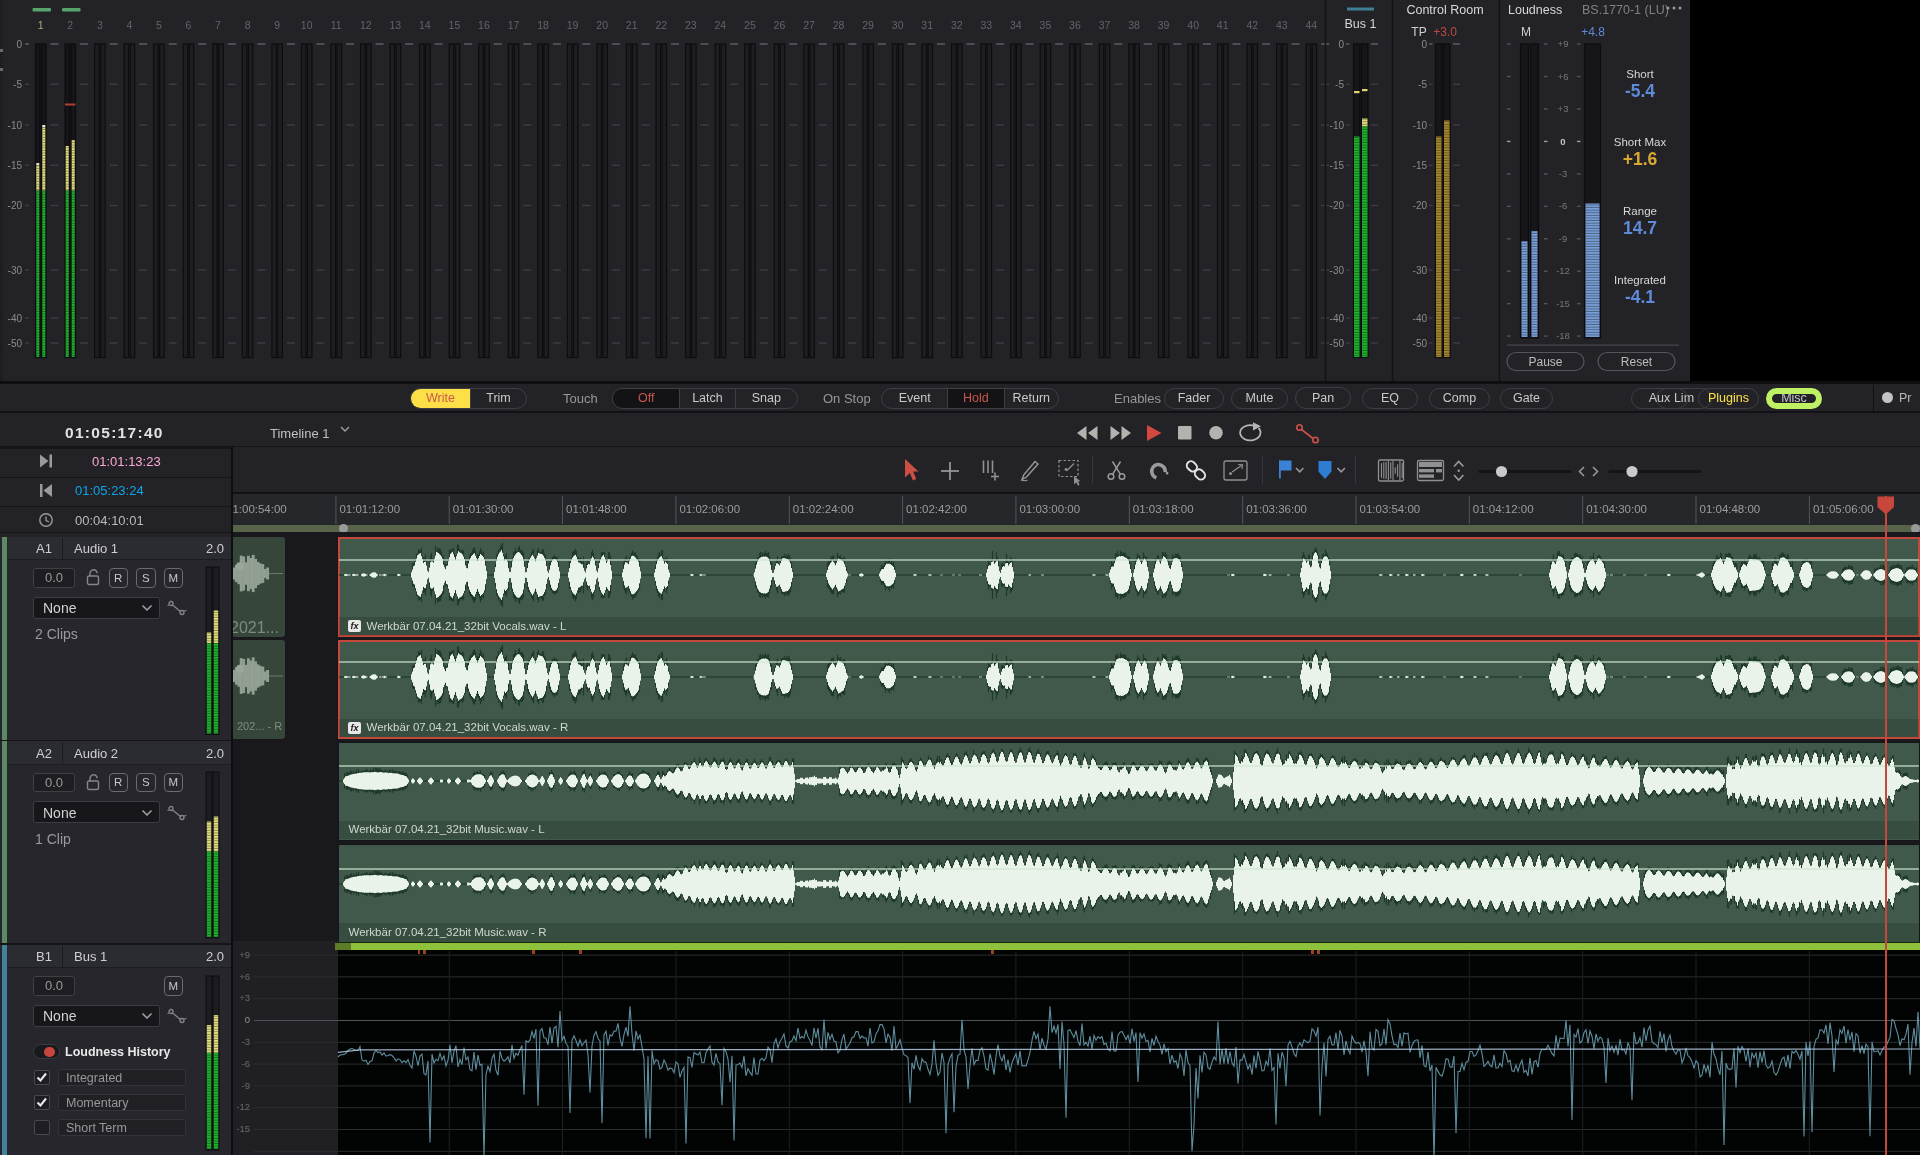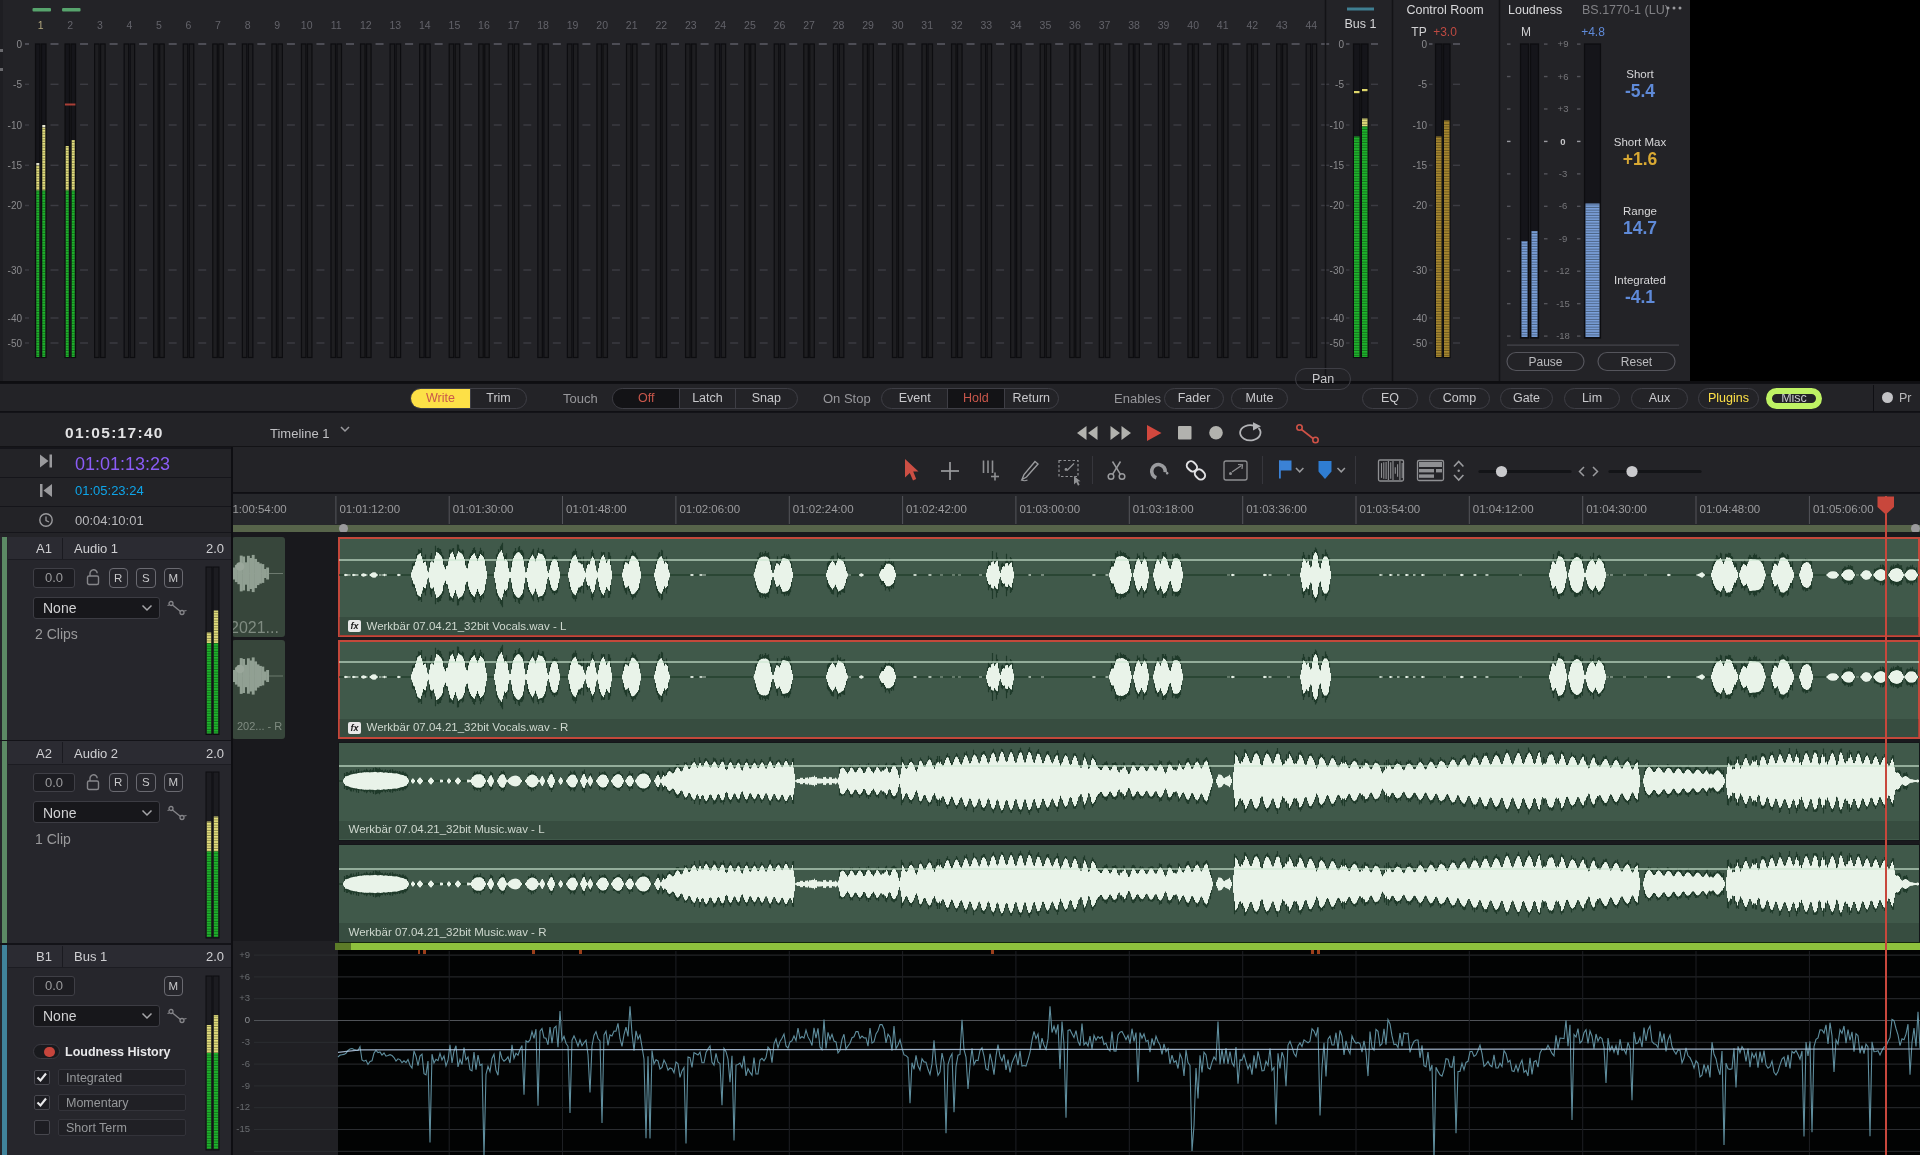--- a/index.html
+++ b/index.html
@@ -700,33 +700,33 @@
       <div style="width:57px;height:100%;background:#131316;border-left:1px solid #3e3e45;display:flex;align-items:center;justify-content:center;font-size:12.5px;color:#c9574b">Hold</div>
       <div style="width:55px;height:100%;border-left:1px solid #3e3e45;display:flex;align-items:center;justify-content:center;font-size:12.5px;color:#c9c9cc">Return</div>
     </div>
     <div class="lb" style="left:1114px;top:391px">Enables</div>
     <div style="position:absolute;left:1164px;top:387.5px;width:60px;height:21.5px;border:1px solid #3e3e45;border-radius:11.75px;overflow:hidden;display:flex">
       <div style="width:60px;height:100%;display:flex;align-items:center;justify-content:center;font-size:12.5px;color:#c9c9cc">Fader</div>
     </div>
     <div style="position:absolute;left:1231px;top:387.5px;width:57px;height:21.5px;border:1px solid #3e3e45;border-radius:11.75px;overflow:hidden;display:flex">
       <div style="width:57px;height:100%;display:flex;align-items:center;justify-content:center;font-size:12.5px;color:#c9c9cc">Mute</div>
     </div>
-    <div style="position:absolute;left:1295px;top:368px;width:56px;height:21.5px;border:1px solid #3e3e45;border-radius:11.75px;overflow:hidden;display:flex">
+    <div style="position:absolute;left:1295px;top:387px;width:56px;height:21.5px;border:1px solid #3e3e45;border-radius:11.75px;overflow:hidden;display:flex">
       <div style="width:56px;height:100%;display:flex;align-items:center;justify-content:center;font-size:12.5px;color:#c9c9cc">Pan</div>
     </div>
     <div style="position:absolute;left:1362px;top:387.5px;width:56px;height:21.5px;border:1px solid #3e3e45;border-radius:11.75px;overflow:hidden;display:flex">
       <div style="width:56px;height:100%;display:flex;align-items:center;justify-content:center;font-size:12.5px;color:#c9c9cc">EQ</div>
     </div>
     <div style="position:absolute;left:1429px;top:387.5px;width:61px;height:21.5px;border:1px solid #3e3e45;border-radius:11.75px;overflow:hidden;display:flex">
       <div style="width:61px;height:100%;display:flex;align-items:center;justify-content:center;font-size:12.5px;color:#c9c9cc">Comp</div>
     </div>
     <div style="position:absolute;left:1500px;top:387.5px;width:53px;height:21.5px;border:1px solid #3e3e45;border-radius:11.75px;overflow:hidden;display:flex">
       <div style="width:53px;height:100%;display:flex;align-items:center;justify-content:center;font-size:12.5px;color:#c9c9cc">Gate</div>
     </div>
-    <div style="position:absolute;left:1564px;top:387.5px;width:56px;height:21.5px;border:1px solid #3e3e45;border-radius:11.75px;overflow:hidden;display:flex">
+    <div style="position:absolute;left:1656px;top:387.5px;width:56px;height:21.5px;border:1px solid #3e3e45;border-radius:11.75px;overflow:hidden;display:flex">
       <div style="width:56px;height:100%;display:flex;align-items:center;justify-content:center;font-size:12.5px;color:#c9c9cc">Lim</div>
     </div>
     <div style="position:absolute;left:1631px;top:387.5px;width:57px;height:21.5px;border:1px solid #3e3e45;border-radius:11.75px;overflow:hidden;display:flex">
       <div style="width:57px;height:100%;display:flex;align-items:center;justify-content:center;font-size:12.5px;color:#c9c9cc">Aux</div>
     </div>
     <div style="position:absolute;left:1698px;top:387.5px;width:61px;height:21.5px;border:1px solid #3e3e45;border-radius:11.75px;overflow:hidden;display:flex">
       <div style="width:61px;height:100%;display:flex;align-items:center;justify-content:center;font-size:12.5px;color:#fde047">Plugins</div>
     </div>
     <div style="position:absolute;left:1766px;top:387.5px;width:56px;height:21.5px;border:6px solid #bef264;border-radius:11.75px;overflow:hidden;display:flex">
       <div style="width:56px;height:100%;display:flex;align-items:center;justify-content:center;font-size:12.5px;color:#c9c9cc">Misc</div>
@@ -750,21 +750,21 @@
       <polygon points="1253,10.2 1261,14.2 1253,18.5" fill="#b3b4b7"></polygon>
       <circle cx="1299.5" cy="15.5" r="2.7" stroke="#cf5247" stroke-width="1.6" fill="none"></circle>
       <line x1="1301.5" y1="17.5" x2="1313" y2="26.5" stroke="#cf5247" stroke-width="1.6"></line>
       <circle cx="1315.5" cy="28" r="2.7" stroke="#cf5247" stroke-width="1.6" fill="none"></circle>
     </svg>
 <div style="position:absolute;left:0;top:447px;width:232px;height:90px;background:#232327"></div>
     <div style="position:absolute;left:0;top:447px;width:232px;height:1.5px;background:#15151a"></div>
     <div style="position:absolute;left:0;top:476.5px;width:232px;height:1.5px;background:#15151a"></div>
     <div style="position:absolute;left:0;top:505.5px;width:232px;height:1.5px;background:#15151a"></div>
     <div style="position:absolute;left:0;top:531.5px;width:232px;height:1.5px;background:#15151a"></div>
-    <div style="position:absolute;left:75px;top:453.5px;font-size:18px;color:#8b5cf6">01:01:13:23</div>
+    <div style="position:absolute;left:92px;top:453.5px;font-size:13px;color:#f9a8d4">01:01:13:23</div>
     <div style="position:absolute;left:75px;top:483px;font-size:13px;color:#0ea5e9">01:05:23:24</div>
     <div style="position:absolute;left:75px;top:512.5px;font-size:13px;color:#b9b9bc">00:04:10:01</div>
     <svg width="60" height="90" viewBox="0 0 60 90" style="position:absolute;left:30px;top:447px">
       <polygon points="10,7.5 18.5,14 10,20.5" fill="#9a9a9d"></polygon>
       <rect x="19.5" y="7.5" width="2.5" height="13" fill="#9a9a9d"></rect>
       <rect x="10" y="37" width="2.5" height="13" fill="#9a9a9d"></rect>
       <polygon points="22,37 13.5,43.5 22,50" fill="#9a9a9d"></polygon>
       <circle cx="16" cy="73" r="6.2" stroke="#9a9a9d" stroke-width="1.4" fill="none"></circle>
       <polyline points="16,69.5 16,73.5 19,75" stroke="#9a9a9d" stroke-width="1.3" fill="none"></polyline>
     </svg>

